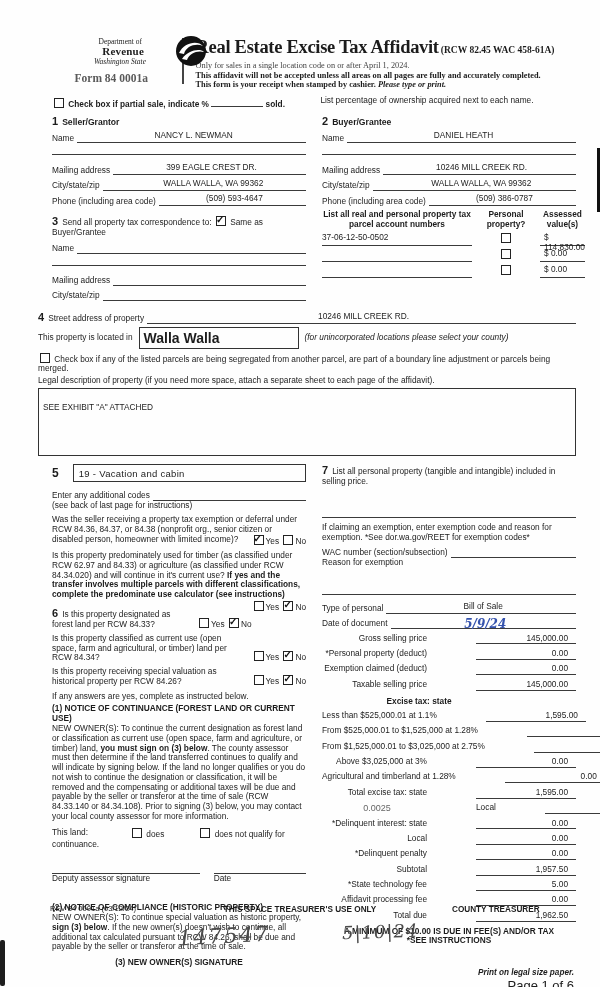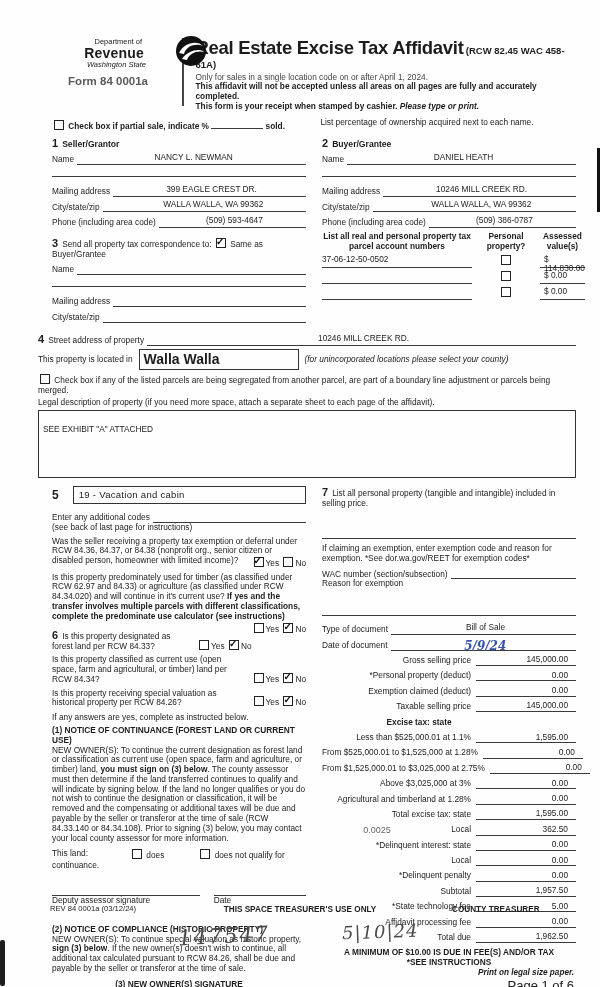--- a/index.html
+++ b/index.html
@@ -5,24 +5,24 @@
   html,body{margin:0;padding:0;}
   body{
     width:600px;height:987px;position:relative;background:#fefefe;
     font-family:"Liberation Sans",sans-serif;color:#1c1c1c;
     font-size:8.3px;line-height:1.18;overflow:hidden;
   }
   .page{position:absolute;left:38px;top:36px;width:538px;}
   b,.b{font-weight:bold;}
   .i{font-style:italic;}
   
-  .hdr{display:flex;margin-bottom:6px;}
+  .hdr{display:flex;margin-bottom:6px;font-family:Liberation Serif, serif;}
   .logo{width:118px;text-align:right;padding-top:2px;flex:none;}
   .logo .dept{font-size:7.5px;margin-right:14px;}
-  .logo .rev{font-size:14px;font-weight:bold;letter-spacing:.2px;margin-top:-2px;margin-right:12px;}
+  .logo .rev{font-size:11px;font-weight:bold;letter-spacing:.2px;margin-top:-2px;margin-right:12px;}
   .logo .wa{font-size:7.5px;font-style:italic;margin-right:10px;}
   .logo .formno{font-size:11.5px;font-weight:bold;color:#5a5a5a;margin-top:5px;margin-right:8px;}
   .swirl{position:absolute;left:136px;top:-2px;}
   .vline{width:1.5px;background:#444;margin:2px 12px 6px 26px;flex:none;}
   .tblock{flex:1;padding-top:1px;}
   .title{font-size:18.5px;font-weight:bold;letter-spacing:-.3px;display:inline;}
   .rcw{font-size:9.5px;font-weight:600;}
   .sub1{color:#444;margin-top:2px;}
   
   .sn{font-weight:bold;font-size:11px;margin-right:4px;}
@@ -46,21 +46,21 @@
   .pnum{border-bottom:1px solid #3a3a3a;height:12px;margin-top:3px;}
   .pchk{text-align:center;margin-top:3px;}
   .pval{border-bottom:1px solid #3a3a3a;height:12px;margin-top:3px;padding-left:4px;}
   
   .lbox{border:1.2px solid #333;height:50px;padding:14px 6px 2px 4px;margin-top:2px;}
   
   .cbox{border:1.2px solid #333;display:inline-block;width:150px;padding:1.5px 4px;font-size:14px;vertical-align:-2px;font-weight:bold;}
   
   .selbox{border:1.2px solid #333;display:inline-block;width:248px;padding:2.5px 5px;font-size:9.5px;letter-spacing:.3px;}
   
-  .mrow{display:flex;align-items:center;margin-top:4.6px;}
+  .mrow{display:flex;align-items:flex-start;margin-top:4.6px;gap:44px;}
   .mpre{width:110px;text-align:center;color:#666;font-size:9px;flex:none;}
   .mlab{flex:1;text-align:right;padding-right:5px;white-space:nowrap;}
   .mval{width:92px;border-bottom:1px solid #3a3a3a;text-align:right;padding:0 8px 0 0;flex:none;}
   .mhead{text-align:center;font-weight:bold;margin:6px 60px 0 0;}
   
   .pen{font-family:"DejaVu Serif",serif;font-style:italic;color:#3553ae;font-weight:bold;}
   .pencil{font-family:"DejaVu Serif",serif;font-style:italic;color:#4a4a4a;}
   
   .sgrid{display:flex;gap:26px;margin-top:10px;}
   .sgrid .scell{flex:1;}
@@ -303,21 +303,21 @@
       <div style="height:30px;border-bottom:1px solid #3a3a3a;"></div>
       <div style="margin-top:5px;"><span>If claiming an exemption, enter exemption code and reason for</span><br><span>exemption. *See dor.wa.gov/REET for exemption codes*</span></div>
       <div class="frow">
           <span class="lab">WAC number (section/subsection)</span>
           <span class="ul"></span>
         </div>
       <div>Reason for exemption</div>
       <div style="height:26px;border-bottom:1px solid #3a3a3a;"></div>
 
       <div class="frow" style="margin-top:7px;">
-          <span class="lab">Type of document</span>
+          <span class="lab">Type of personal</span>
           <span class="ul"><span>Bill of Sale</span></span>
         </div>
       <div class="frow">
           <span class="lab">Date of document</span>
           <span class="ul"><span class="pen" style="font-size:12px;">5/9/24</span></span>
         </div>
 
       <div class="mrow">
           <span class="mlab">Gross selling price</span>
           <span class="mval"><span>145,000.00</span></span>

